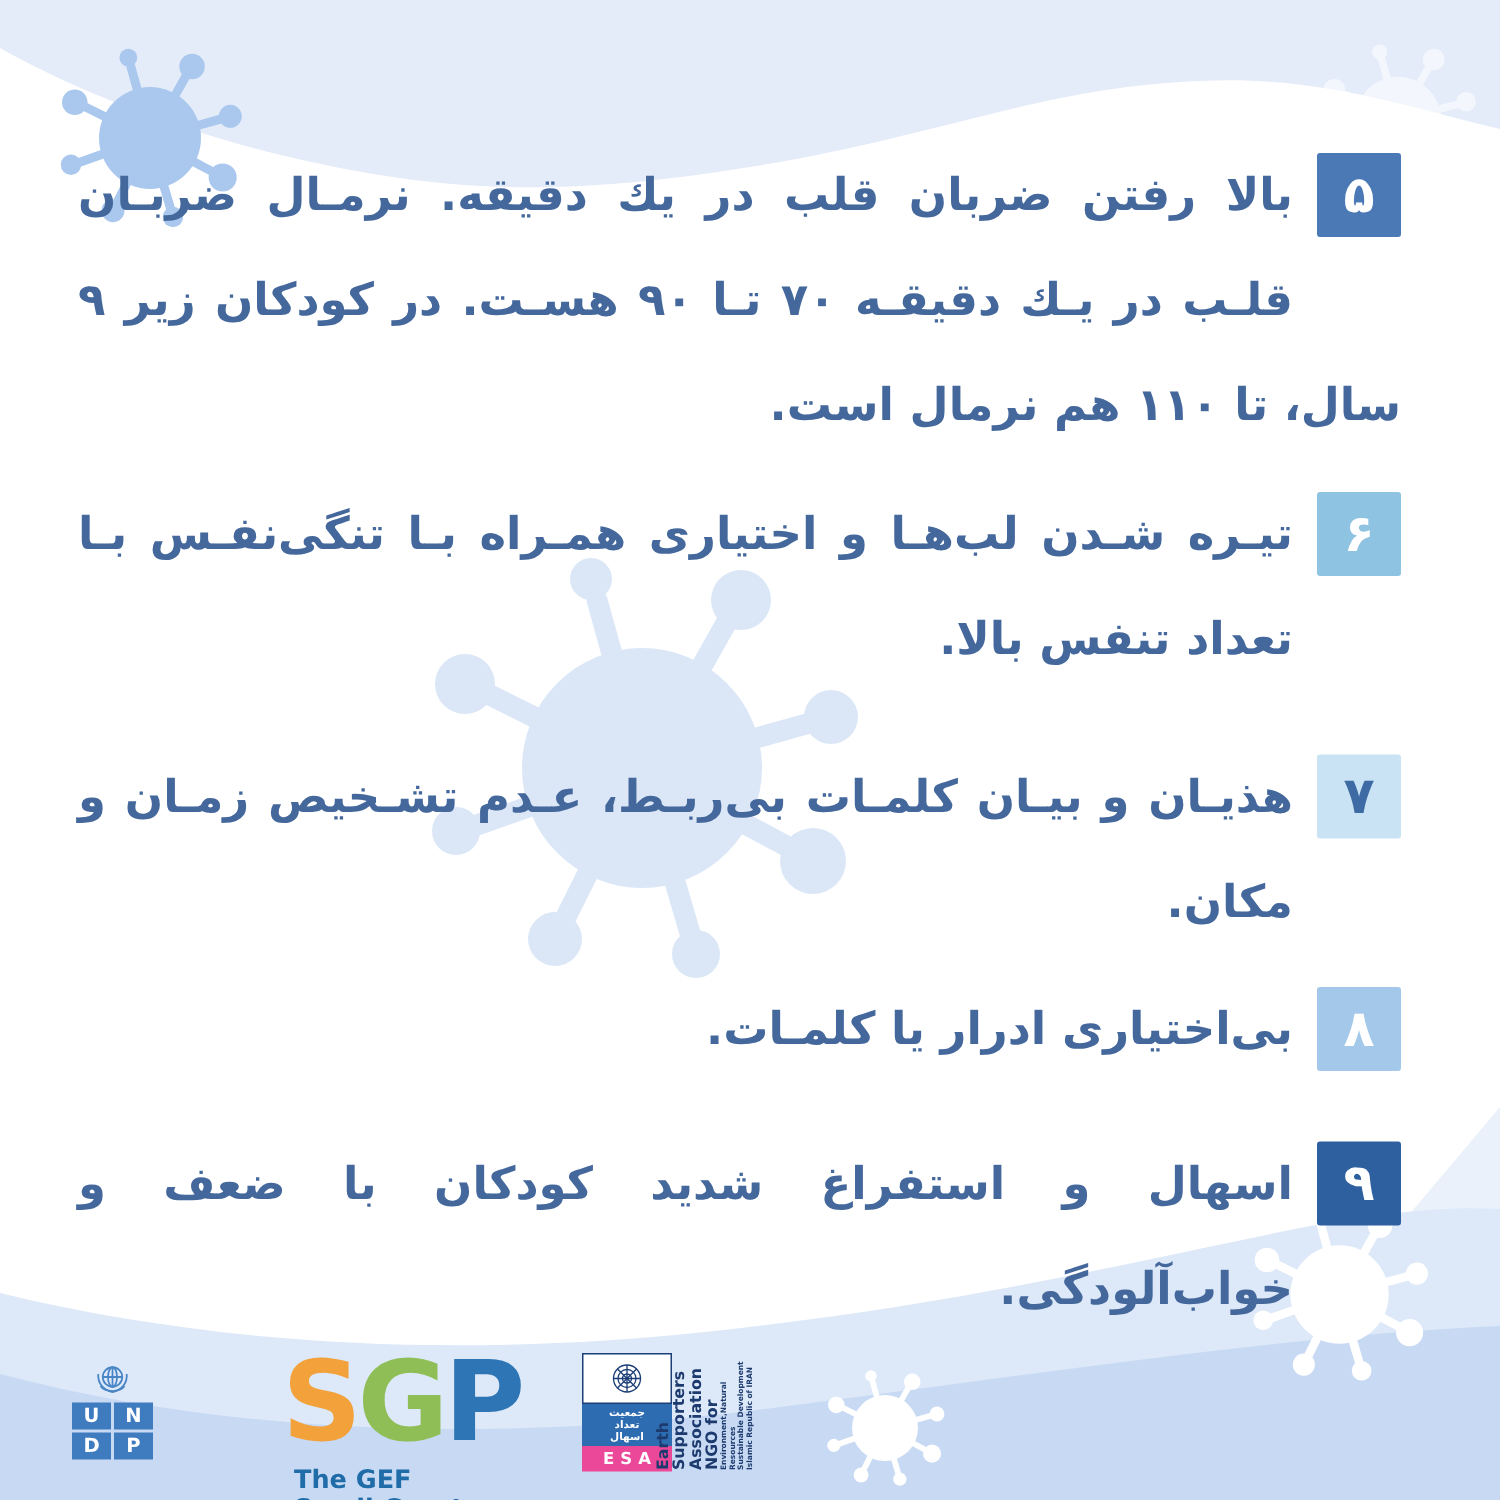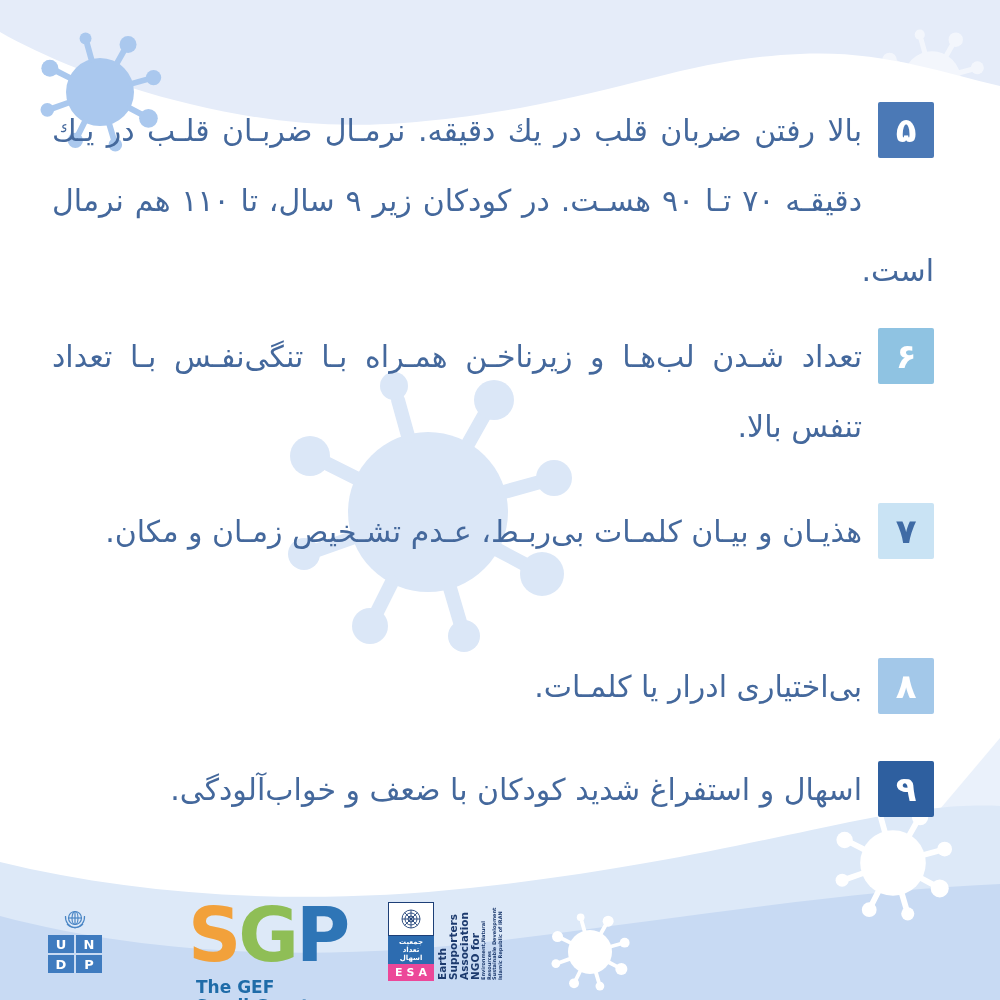--- a/index.html
+++ b/index.html
@@ -7,21 +7,21 @@
     position:relative;width:1000px;height:1000px;overflow:hidden;
     background:#ffffff;font-family:"DejaVu Sans","Liberation Sans",sans-serif;
   }
   .bg-svg{position:absolute;inset:0;z-index:0;}
   
   .content{
     position:absolute;top:0;right:66px;left:52px;z-index:2;direction:rtl;
   }
   .item{position:absolute;right:0;left:0;}
   .item-text{
-    font-size:30px;font-weight:400;line-height:70px;
+    font-size:30px;font-weight:700;line-height:70px;
     color:#44689c;text-align:justify;margin:0;
   }
   .badge{
     float:right;width:56px;height:56px;margin-left:16px;margin-top:6px;margin-bottom:12px;
     border-radius:2px;display:flex;align-items:center;justify-content:center;
     font-size:34px;font-weight:700;line-height:56px;
   }
   .item-5{top:96px;} .item-6{top:322px;} .item-7{top:497px;}
   .item-8{top:652px;} .item-9{top:755px;}
   
@@ -34,21 +34,21 @@
     height:18px;display:flex;align-items:center;justify-content:center;}
   
   .gef{position:absolute;left:104px;top:900px;width:82px;height:80px;}
   .gef-label{position:absolute;left:2px;top:46px;font-size:27px;font-weight:700;color:#3e8e3c;}
   
   .sgp{position:absolute;left:188px;top:902px;display:flex;align-items:flex-start;flex-direction:column;}
   .sgp-letters{font-size:74px;line-height:66px;font-weight:700;letter-spacing:-3px;}
   .sgp-tagline{margin-left:8px;margin-top:10px;font-size:17px;line-height:19px;
     font-weight:600;color:#1f6ca8;}
   
-  .esa{position:absolute;left:388px;top:902px;width:46px;}
+  .esa{position:absolute;left:388px;top:902px;width:60px;}
   .esa-emblem{background:#ffffff;border:1px solid #1d3f77;height:32px;
     display:flex;align-items:center;justify-content:center;}
   .esa-fa{background:#2d6cb0;color:#ffffff;text-align:center;
     font-size:7px;line-height:8px;font-weight:700;padding:2px 0;}
   .esa-acronym{background:#ec4899;color:#ffffff;text-align:center;
     font-size:11px;font-weight:700;letter-spacing:4px;padding:2px 0 2px 4px;}
   .esa-vertical-wrap{position:absolute;left:437px;top:900px;width:34px;height:80px;}
   .esa-vertical{position:absolute;left:0;top:80px;width:80px;
     transform:rotate(-90deg);transform-origin:0 0;color:#1c3a6e;text-align:left;}
   .esa-line-big{font-size:10.5px;font-weight:700;line-height:11px;}
@@ -103,21 +103,21 @@
 
   <div class="content">
 
     <div class="item item-5">
       <span class="badge" style="background: rgb(75, 121, 182); color: rgb(255, 255, 255);">۵</span>
       <p class="item-text">بالا رفتن ضربان قلب در يك دقيقه. نرمـال ضربـان قلـب در يـك دقيقـه ۷۰ تـا ۹۰ هسـت. در كودكان زير ۹ سال، تا ۱۱۰ هم نرمال است.</p>
     </div>
 
     <div class="item item-6">
       <span class="badge" style="background: rgb(143, 195, 226); color: rgb(255, 255, 255);">۶</span>
-      <p class="item-text">تعداد شـدن لب‌هـا و زيرناخـن همـراه بـا تنگی‌نفـس بـا تعداد تنفس بالا.</p>
+      <p class="item-text">تيـره شـدن لب‌هـا و اختياری همـراه بـا تنگی‌نفـس بـا تعداد تنفس بالا.</p>
     </div>
 
     <div class="item item-7">
       <span class="badge" style="background: rgb(201, 227, 244); color: rgb(63, 107, 165);">۷</span>
       <p class="item-text">هذيـان و بيـان كلمـات بی‌ربـط، عـدم تشـخيص زمـان و مكان.</p>
     </div>
 
     <div class="item item-8">
       <span class="badge" style="background: rgb(163, 200, 233); color: rgb(255, 255, 255);">۸</span>
       <p class="item-text">بی‌اختياری ادرار يا كلمـات.</p>

